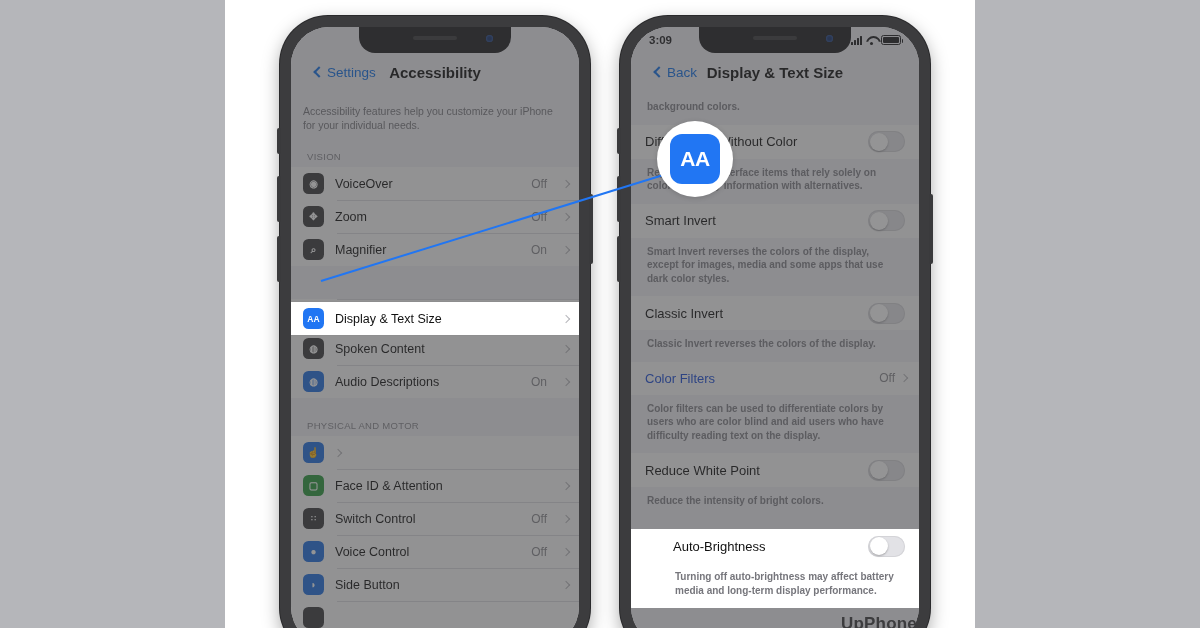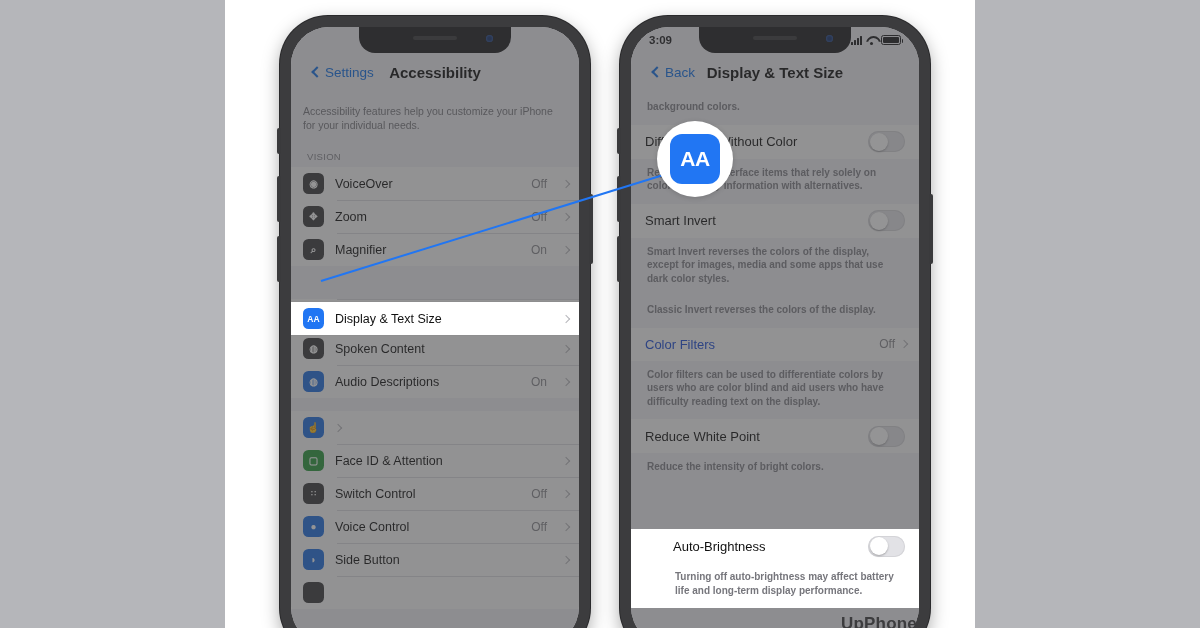--- a/index.html
+++ b/index.html
@@ -104,21 +104,21 @@
   }
   .batt span { display:block; height:100%; width:100%; background:#1b1b1d; border-radius:1px; }
 
   
   .navbar {
     position: absolute; top: 26px; left: 0; right: 0; height: 38px;
     display: flex; align-items: center; z-index: 32;
   }
   .nav-back {
     display: flex; align-items: center; gap: 3px;
-    color: #1372e8; font-size: 13.5px; padding-left: 22px;
+    color: #1372e8; font-size: 13.5px; padding-left: 10px; margin-left: 14px;
   }
   .chev-l {
     width: 8px; height: 8px; border-left: 2.4px solid #1372e8;
     border-bottom: 2.4px solid #1372e8; transform: rotate(45deg);
     margin-right: 1px;
   }
   .nav-title {
     position: absolute; left: 0; right: 0; text-align: center;
     font-size: 15px; font-weight: bold; color: #111;
     pointer-events: none;
@@ -281,20 +281,21 @@
             <span class="chev-r"></span>
           </div>
           <div class="cell">
             <span class="app-icon" style="background:#1f6fe0">◍</span>
             <span class="cell-label">Audio Descriptions</span>
             <span class="cell-value">On</span>
             <span class="chev-r"></span>
           </div>
 
           <div class="gap"></div>
+          <div class="grouphdr">PHYSICAL AND MOTOR</div>
 
           <div class="cell nosep">
             <span class="app-icon" style="background:#1f6fe0">☝</span>
             <span class="chev-r"></span>
           </div>
           <div class="cell">
             <span class="app-icon" style="background:#2a9a3d">▢</span>
             <span class="cell-label">Face ID &amp; Attention</span>
             <span class="chev-r"></span>
           </div>
@@ -369,20 +370,26 @@
           <div class="desc">Replaces user interface items that rely solely on color to convey information with alternatives.</div>
 
           <div class="togglerow">
             <span class="tl">Smart Invert</span>
             <span class="switch">
                 <span class="knob"></span>
               </span>
           </div>
           <div class="desc">Smart Invert reverses the colors of the display, except for images, media and some apps that use dark color styles.</div>
 
+          <div class="togglerow">
+            <span class="tl">Classic Invert</span>
+            <span class="switch">
+                <span class="knob"></span>
+              </span>
+          </div>
           <div class="desc">Classic Invert reverses the colors of the display.</div>
 
           <div class="rowlink">
             <span class="rl">Color Filters</span>
             <span class="rr">
               <span class="rv">Off</span>
               <span class="chev-r"></span>
             </span>
           </div>
           <div class="desc">Color filters can be used to differentiate colors by users who are color blind and aid users who have difficulty reading text on the display.</div>
@@ -427,21 +434,21 @@
         <span class="nav-title">Display &amp; Text Size</span>
       </div>
 
       <div class="highlight-card" style="top:502px;">
         <div class="togglerow">
           <span class="tl">Auto-Brightness</span>
           <span class="switch">
               <span class="knob"></span>
             </span>
         </div>
-        <div class="desc">Turning off auto-brightness may affect battery life and long-term display performance.</div>
+        <div class="desc">Turning off auto-brightness may affect battery media and long-term display performance.</div>
       </div>
 
     </div>
   </div>
 
   <svg class="callout-line" width="750" height="628">
     <line x1="448" y1="172" x2="96" y2="281" stroke="#2176f3" stroke-width="2"></line>
   </svg>
 
   <div class="callout">

